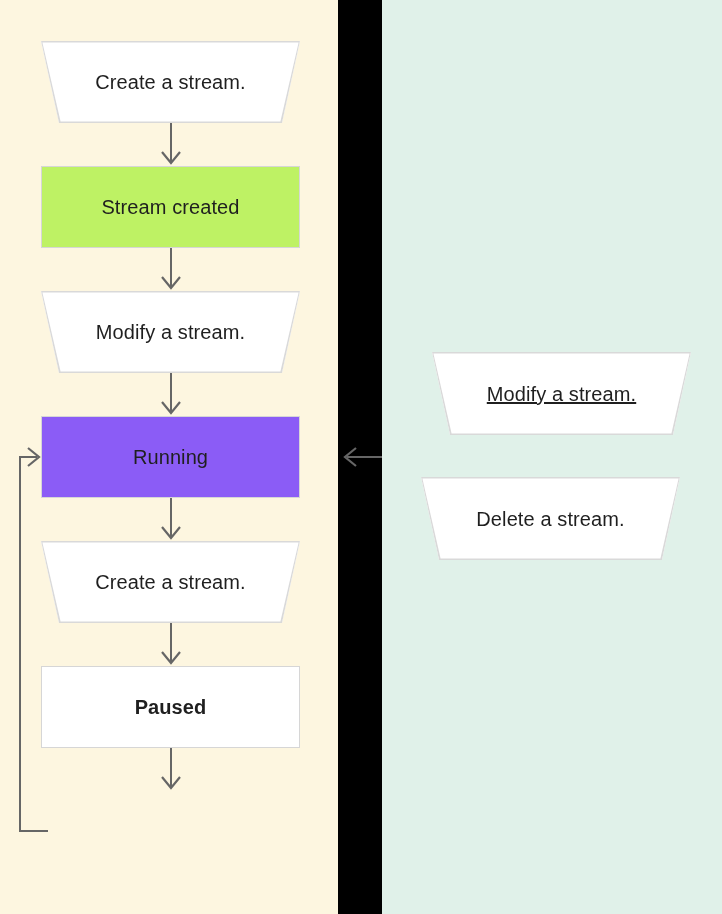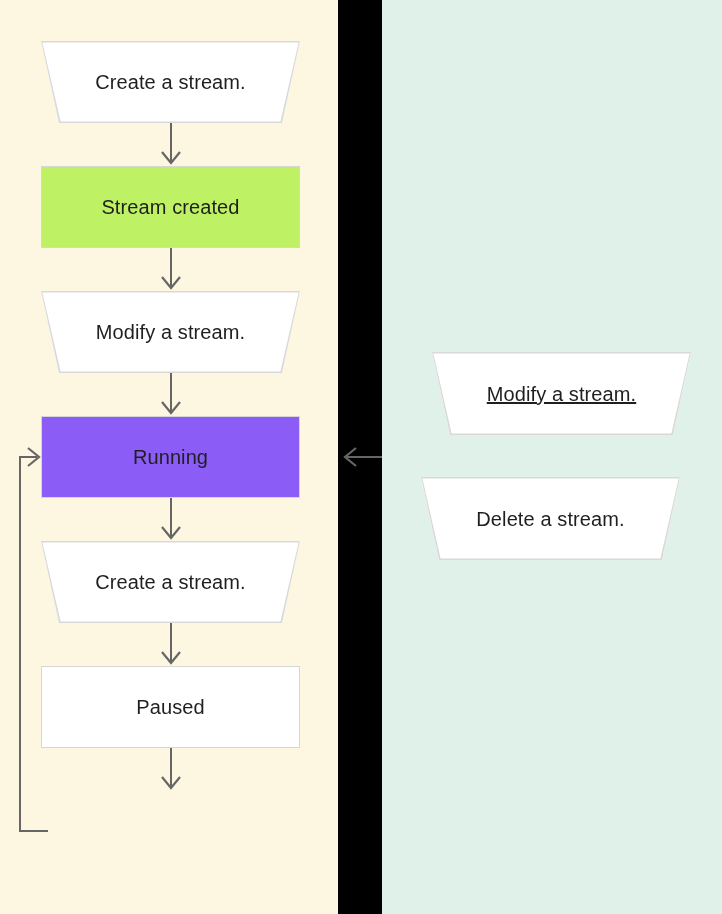--- a/index.html
+++ b/index.html
@@ -153,21 +153,21 @@
   </div>
 
   <div class="node node-rect" id="n-running" style="left: 41px; top: 416px; width: 259px; height: 82px; color: rgb(31, 31, 31); background: #8b5cf6; border-color: rgb(214, 214, 214);">
     <span class="node-label">Running</span>
   </div>
 
   <div class="node node-trap" id="n-pause-stream" style="left: 41px; top: 541px; width: 259px; height: 82px; color: rgb(31, 31, 31);">
     <span class="node-label">Create a stream.</span>
   </div>
 
-  <div class="node node-rect" id="n-paused" style="left: 41px; top: 666px; width: 259px; height: 82px; color: rgb(31, 31, 31); background: rgb(255, 255, 255); border-color: rgb(214, 214, 214);">
+  <div class="node node-rect" id="n-paused" style="left: 41px; top: 666px; width: 259px; height: 82px; color: rgb(31, 31, 31); background: rgb(255, 255, 255); border-color: rgb(214, 214, 214); font-weight: bold;">
     <span class="node-label">Paused</span>
   </div>
 
 
   <div class="node node-trap" id="n-modify-stream" style="left: 432px; top: 352px; width: 259px; height: 83px; color: rgb(31, 31, 31); text-decoration: underline;">
     <span class="node-label">Modify a stream.</span>
   </div>
 
   <div class="node node-trap" id="n-delete-stream" style="left: 421px; top: 477px; width: 259px; height: 83px; color: rgb(31, 31, 31); justify-content: center;">
     <span class="node-label">Delete a stream.</span>

